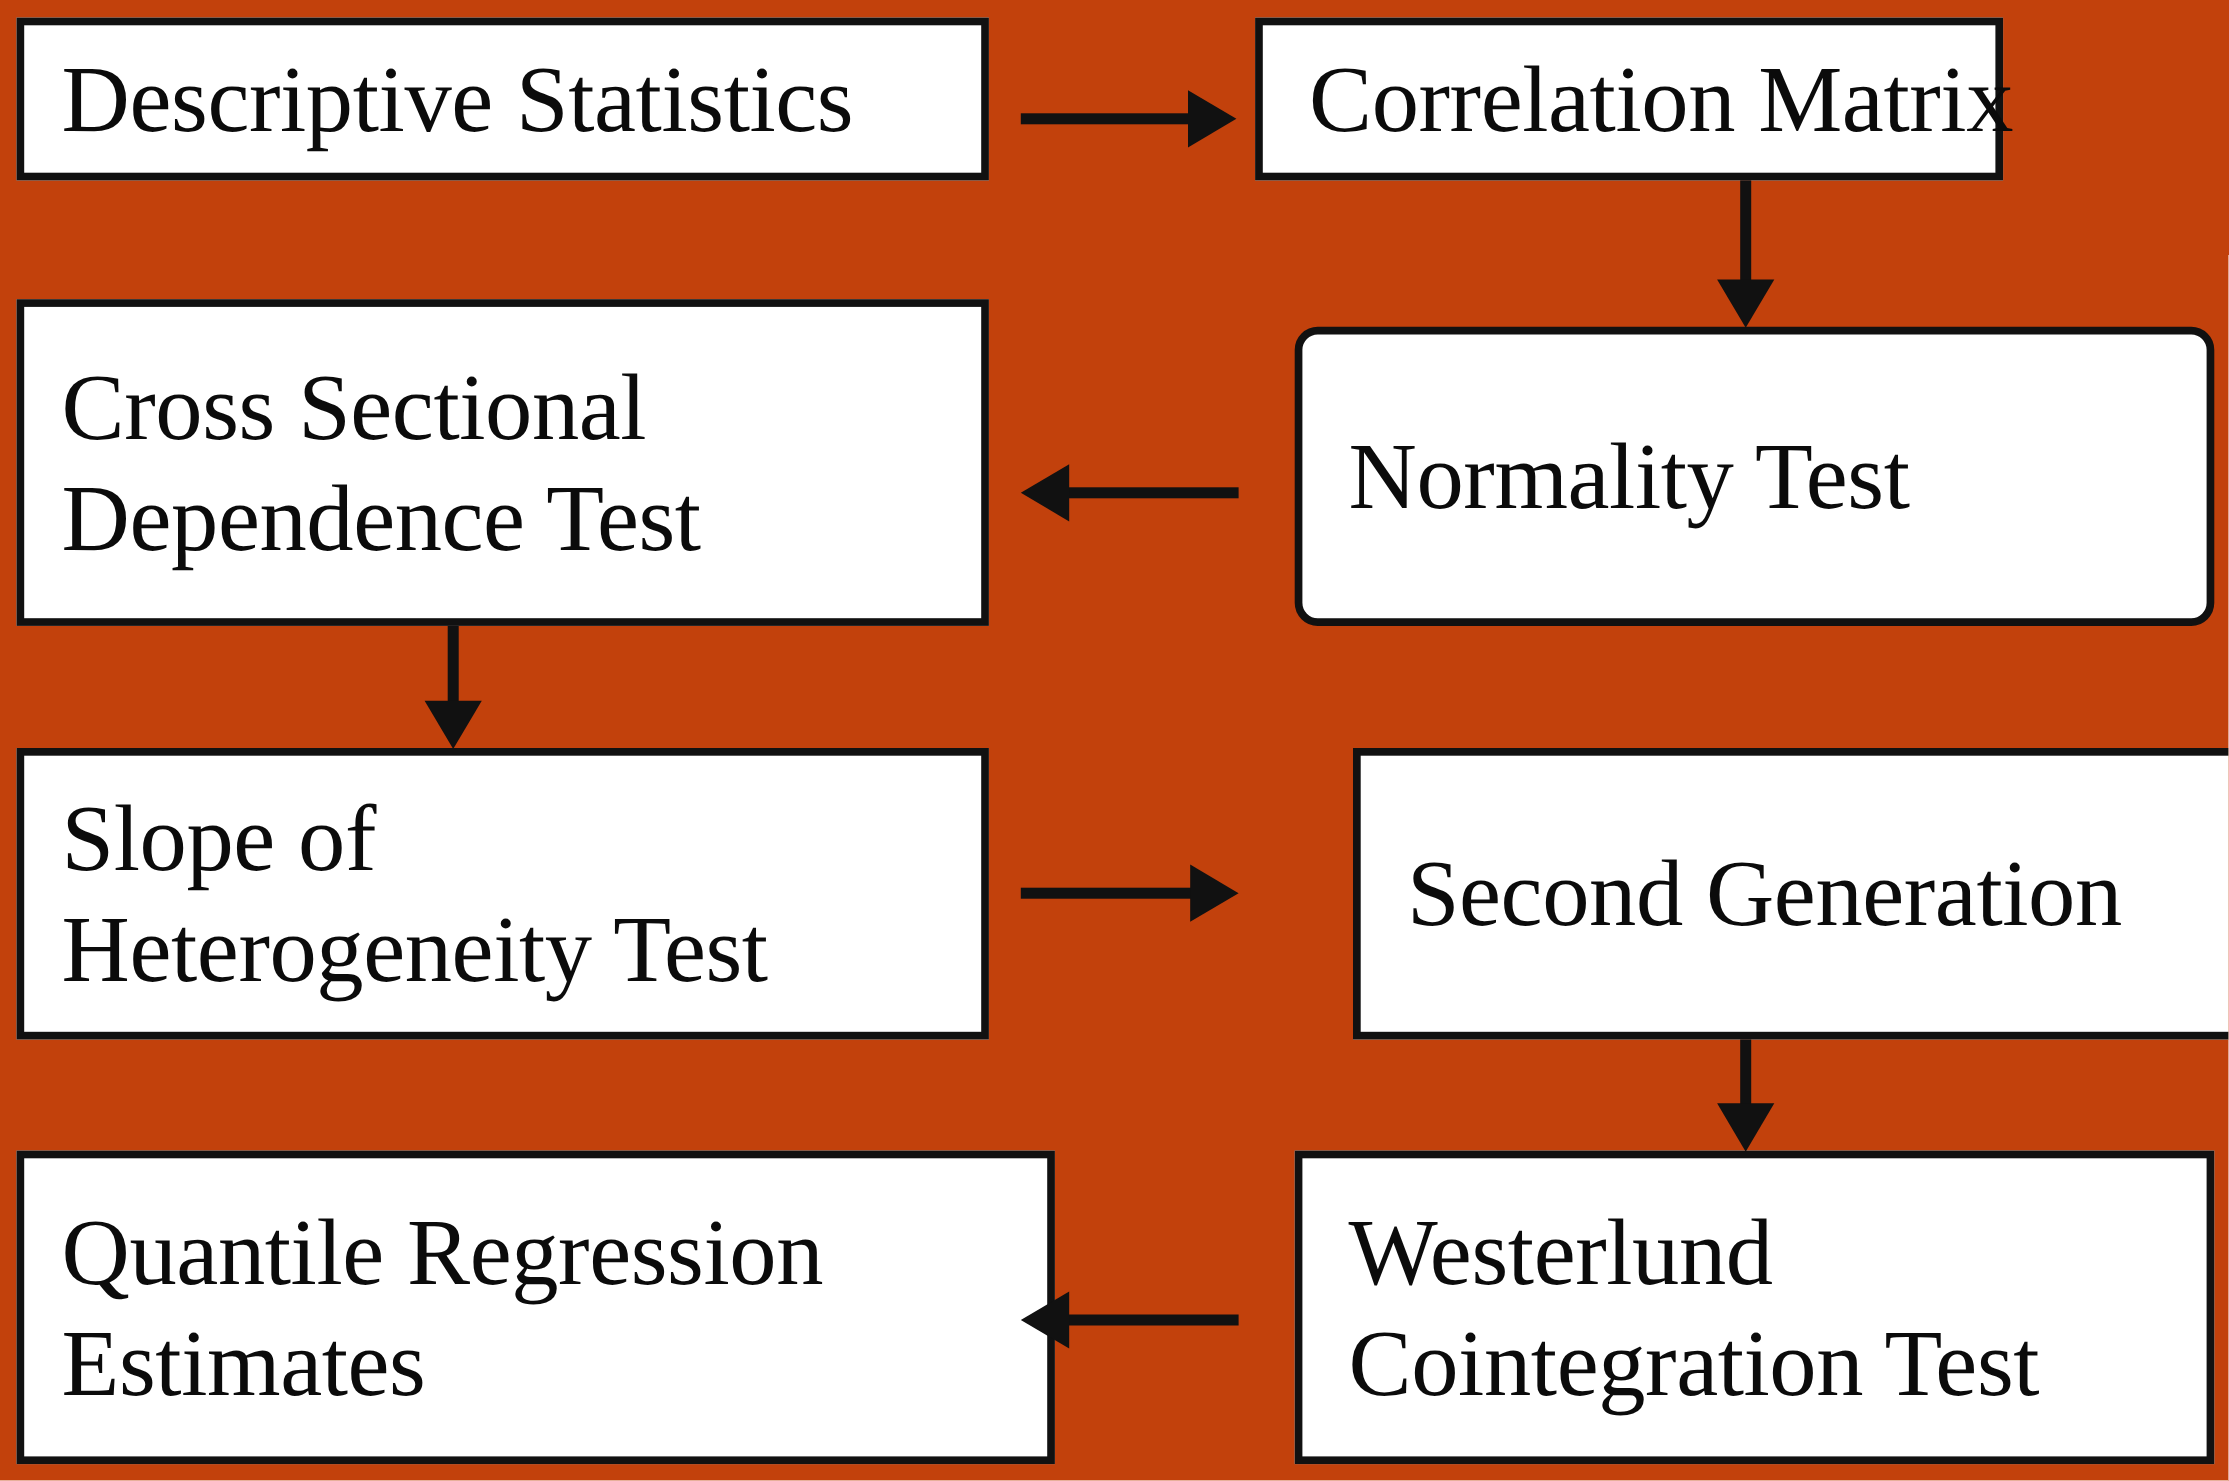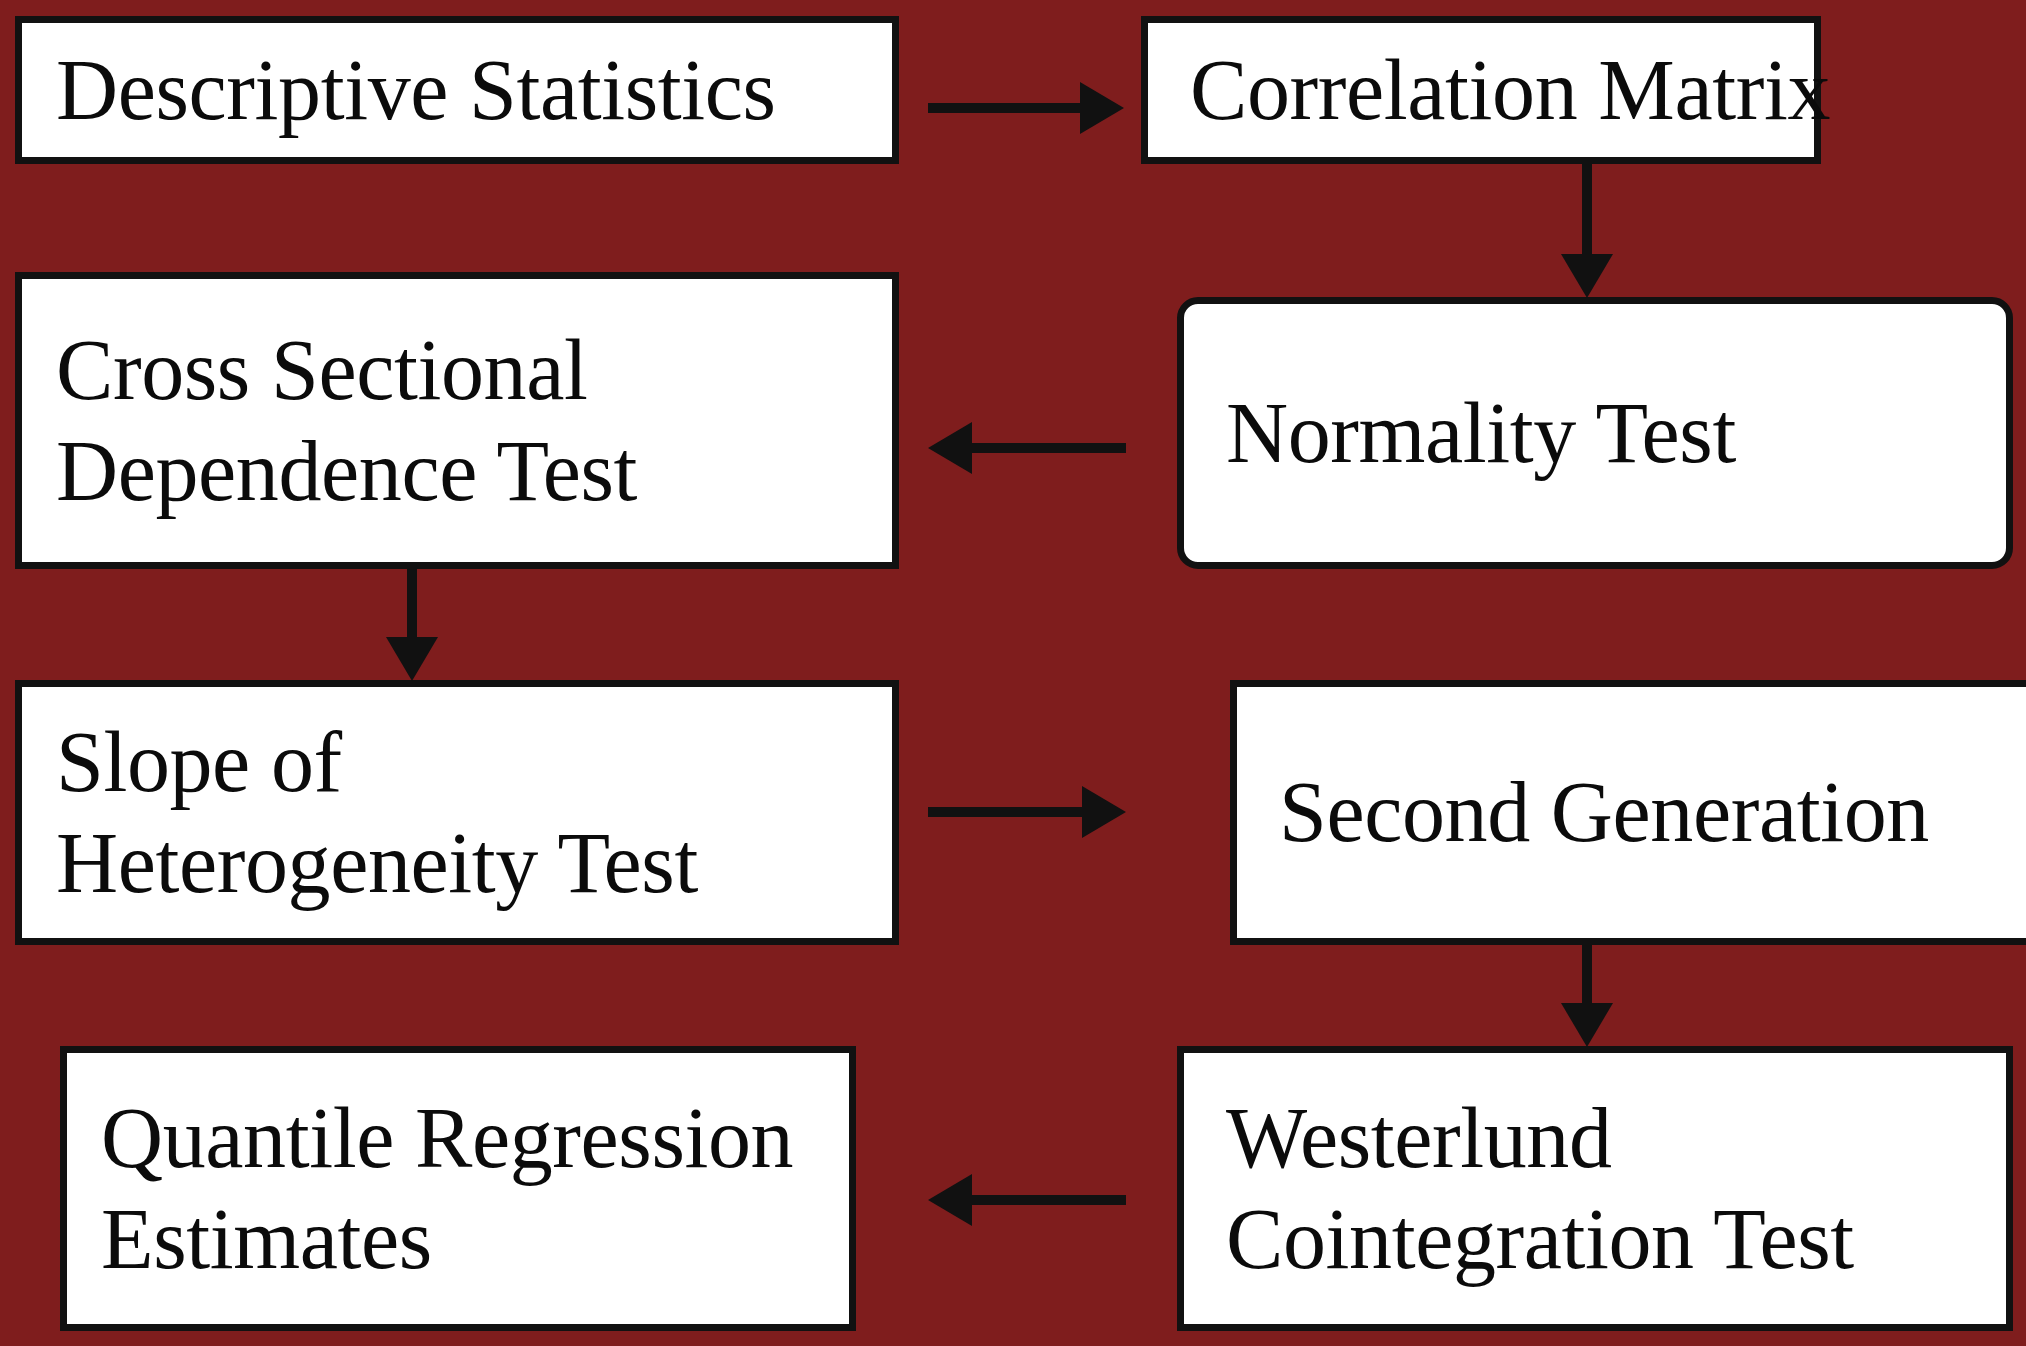--- a/index.html
+++ b/index.html
@@ -4,21 +4,21 @@
 <style>
   html, body {
     margin: 0;
     padding: 0;
     background: #ffffff;
   }
   #canvas {
     position: relative;
     width: 2026px;
     height: 1346px;
-    background: #7f1d1d;
+    background: #c2410c;
     overflow: hidden;
     font-family: "Liberation Serif", "DejaVu Serif", serif;
   }
   .node {
     position: absolute;
     box-sizing: border-box;
     border: 7px solid #111111;
     background: #ffffff;
     display: flex;
     flex-direction: column;
@@ -39,21 +39,21 @@
     white-space: nowrap;
     letter-spacing: -0.4px;
   }
   
   #n-descriptive      { left: 15px;   top: 16px;   width: 884px;  height: 148px; }
   #n-correlation      { left: 1141px; top: 16px;   width: 680px;  height: 148px; }
   #n-crosssectional   { left: 15px;   top: 272px;  width: 884px;  height: 297px; }
   #n-normality        { left: 1177px; top: 297px;  width: 836px;  height: 272px; border-radius: 21px; }
   #n-slope            { left: 15px;   top: 680px;  width: 884px;  height: 265px; }
   #n-secondgen        { left: 1230px; top: 680px;  width: 836px;  height: 265px; align-items: flex-end; }
-  #n-quantile         { left: 15px;   top: 1046px; width: 796px;  height: 285px; margin-left: 45px; }
+  #n-quantile         { left: 15px;   top: 1046px; width: 944px;  height: 285px; }
   #n-westerlund       { left: 1177px; top: 1046px; width: 836px;  height: 285px; }
 
   #n-correlation .lines,
   #n-normality .lines,
   #n-secondgen .lines,
   #n-westerlund .lines { padding-left: 42px; }
 
   
   .arrow-h, .arrow-v {
     position: absolute;

